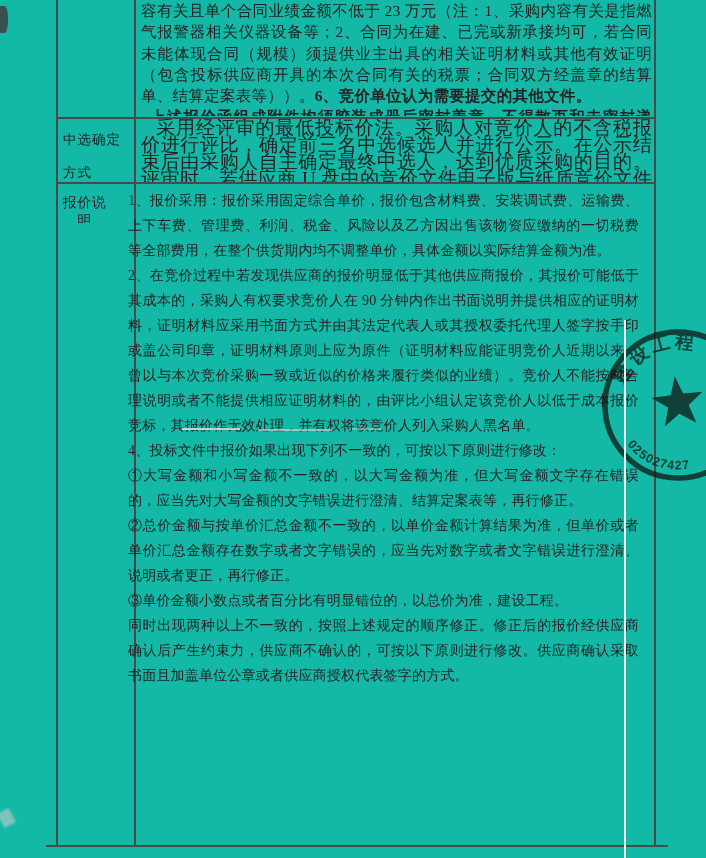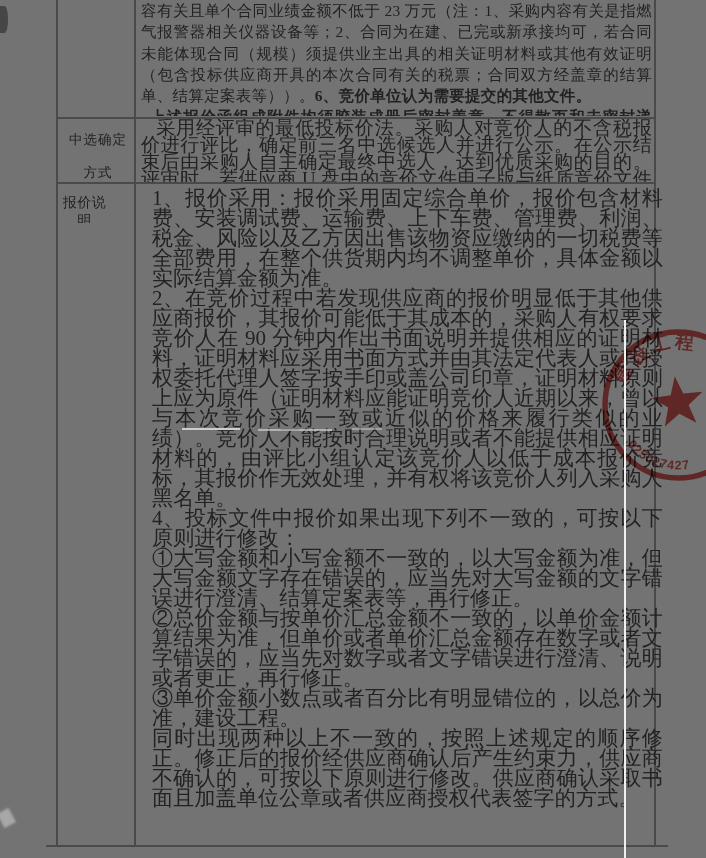--- a/index.html
+++ b/index.html
@@ -1,19 +1,19 @@
 <!DOCTYPE html>
 <html><head>
 <meta charset="utf-8">
 <style>
   html,body{margin:0;padding:0;background:#e9e9e9;}
   .page{
     position:relative;
     width:706px;height:858px;
-    background:#737373;
+    background:#14b8a6;
     overflow:hidden;
     font-family:"Liberation Serif","DejaVu Serif",serif;
     color:#222;
   }
   
   .vline{position:absolute;width:1.6px;background:#4a4a4a;}
   .hline{position:absolute;height:1.6px;background:#4a4a4a;}
   
   .cell{position:absolute;overflow:hidden;}
   .cell p{margin:0;padding:0;}
@@ -22,37 +22,37 @@
   
   .r1-content{
     left:141px;top:0;width:511px;height:116px;
     font-size:15.5px;line-height:21.3px;letter-spacing:.3px;
   }
   .r1-note{ text-indent:9px; }
   
   .r2-label{
     left:58px;top:119px;width:75px;height:75px;
     font-size:13.5px;line-height:33px;letter-spacing:1px;
-    padding-left:5px;padding-top:4px;box-sizing:border-box;text-align:center;
+    padding-left:5px;padding-top:4px;box-sizing:border-box;
   }
   .r2-content{
     left:141px;top:119px;width:511px;height:63px;
     font-size:19px;line-height:16.9px;letter-spacing:.2px;
     padding-top:1px;box-sizing:border-box;
   }
   .r2-content p{text-indent:.8em;}
   
   .r3-label{
     left:57px;top:183px;width:55px;height:40px;
     font-size:14px;letter-spacing:.5px;text-align:center;
     padding-top:11px;box-sizing:border-box;
   }
   .r3-content{
-    left:152px;top:183px;width:511px;height:662px;
-    font-size:21px;line-height:20px;letter-spacing:.2px;
+    left:128px;top:183px;width:511px;height:662px;
+    font-size:14px;line-height:25px;letter-spacing:.2px;
     padding-top:5px;box-sizing:border-box;
   }
   
   .seal{
     position:absolute;left:558px;top:285px;width:240px;height:240px;
     mix-blend-mode:multiply;opacity:.9;
   }
   
   .blob-topleft{
     position:absolute;left:0;top:6px;width:8px;height:27px;

